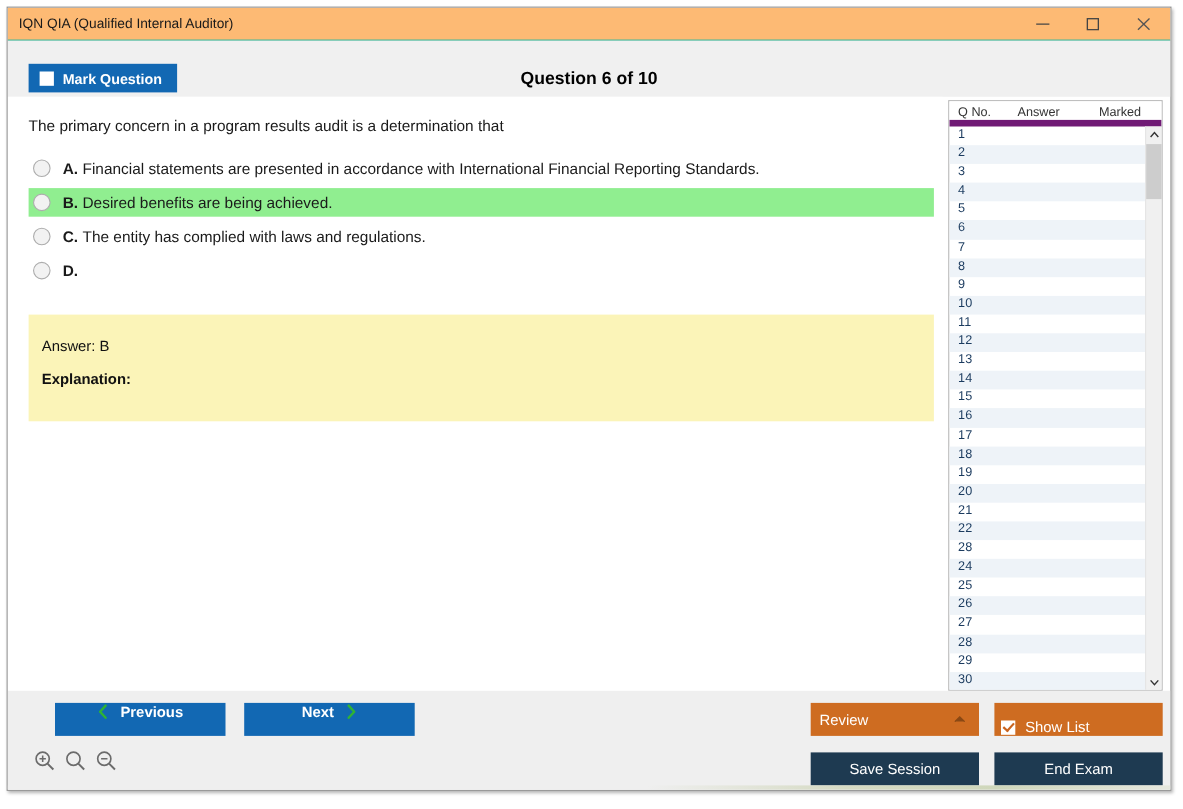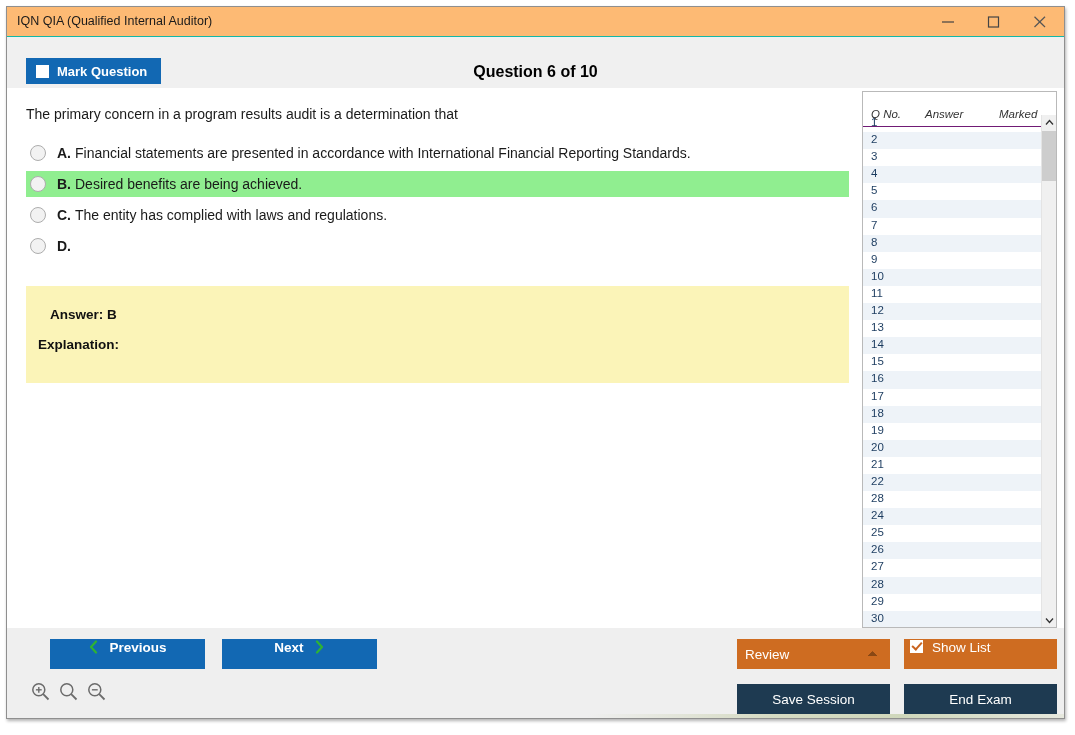--- a/index.html
+++ b/index.html
@@ -178,23 +178,22 @@
     width: 823px;
     height: 97px;
     background: #fbf4b8;
     box-sizing: border-box;
   }
   #answer-line {
     position: absolute;
     left: 12px;
     top: 21px;
     font-size: 13.5px;
-    font-weight: bold;
+    font-weight: normal;
     color: #111111;
-    margin-left: 12px;
   }
   #explanation-line {
     position: absolute;
     left: 12px;
     top: 51px;
     font-size: 13.5px;
     font-weight: bold;
     color: #111111;
   }
 
@@ -205,27 +204,26 @@
     top: 84px;
     width: 195px;
     height: 537px;
     border: 1px solid #b9b9b9;
     background: #ffffff;
     box-sizing: border-box;
     overflow: hidden;
   }
   #list-header {
     position: absolute;
-    left: 0; top: 12px;
+    left: 0; top: 0;
     width: 193px;
     height: 23px;
     background: #ffffff;
-    border-bottom: 1px solid #701a75;
-    box-sizing: border-box;
-    font-style: italic;
+    border-bottom: 6px solid #701a75;
+    box-sizing: border-box;
   }
   .lh-cell {
     position: absolute;
     top: 4px;
     font-size: 11.5px;
     color: #333333;
   }
   #lh-qno    { left: 8px; }
   #lh-answer { left: 62px; }
   #lh-marked { left: 136px; }
@@ -344,21 +342,21 @@
   }
   #btn-review {
     left: 730px; top: 11px; width: 153px;
     text-align: left;
     padding-left: 8px;
     display: flex; align-items: center;
   }
   #review-chevron { position: absolute; right: 12px; top: 11px; }
   #btn-show-list {
     left: 897px; top: 11px; width: 153px;
-    display: flex; align-items: flex-start; gap: 9px;
+    display: flex; align-items: flex-end; gap: 9px;
   }
 
   .btn-dark {
     position: absolute;
     height: 30px;
     background: #1e3a51;
     color: #ffffff;
     font-size: 13.5px;
     border: none;
     cursor: pointer;

